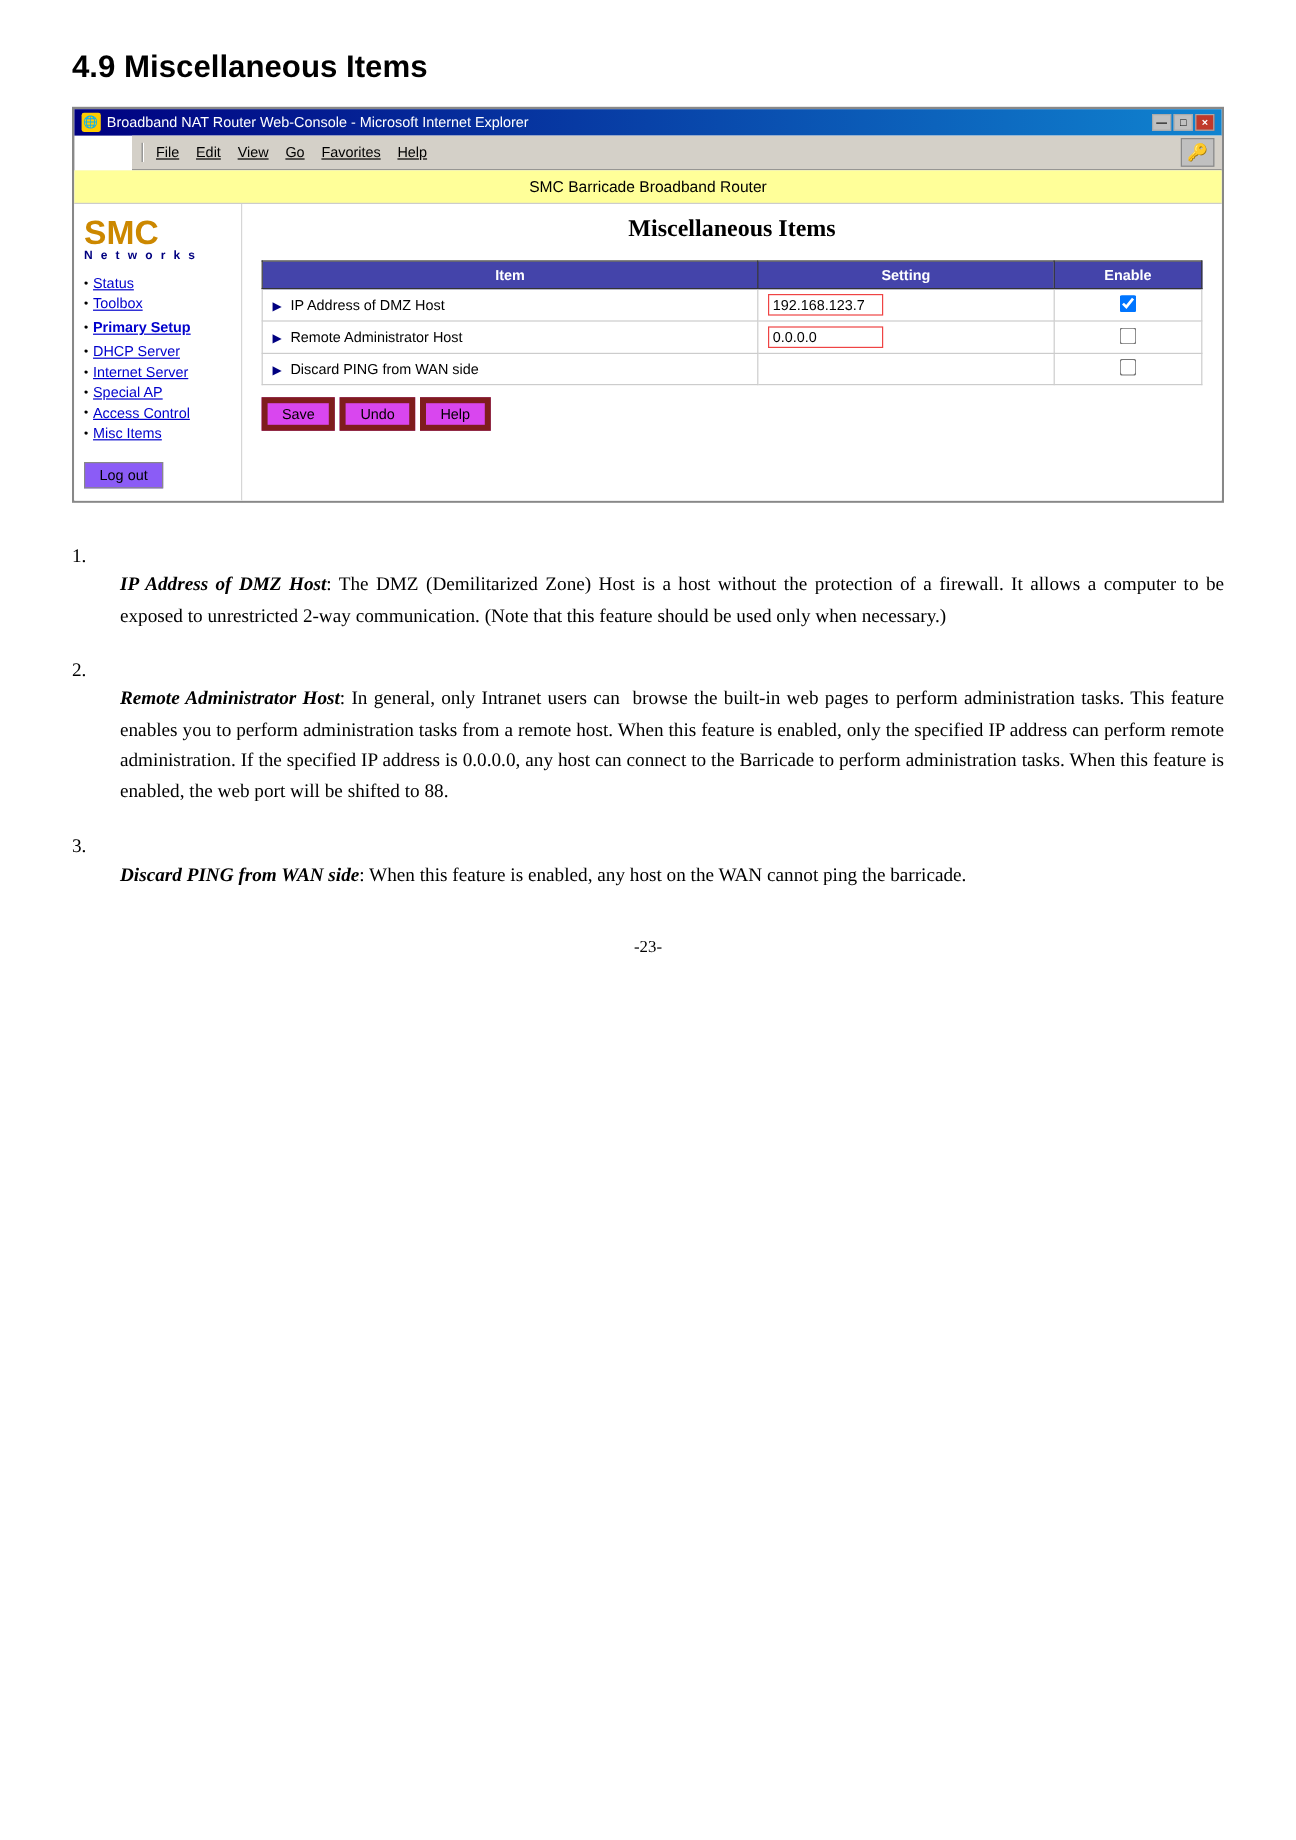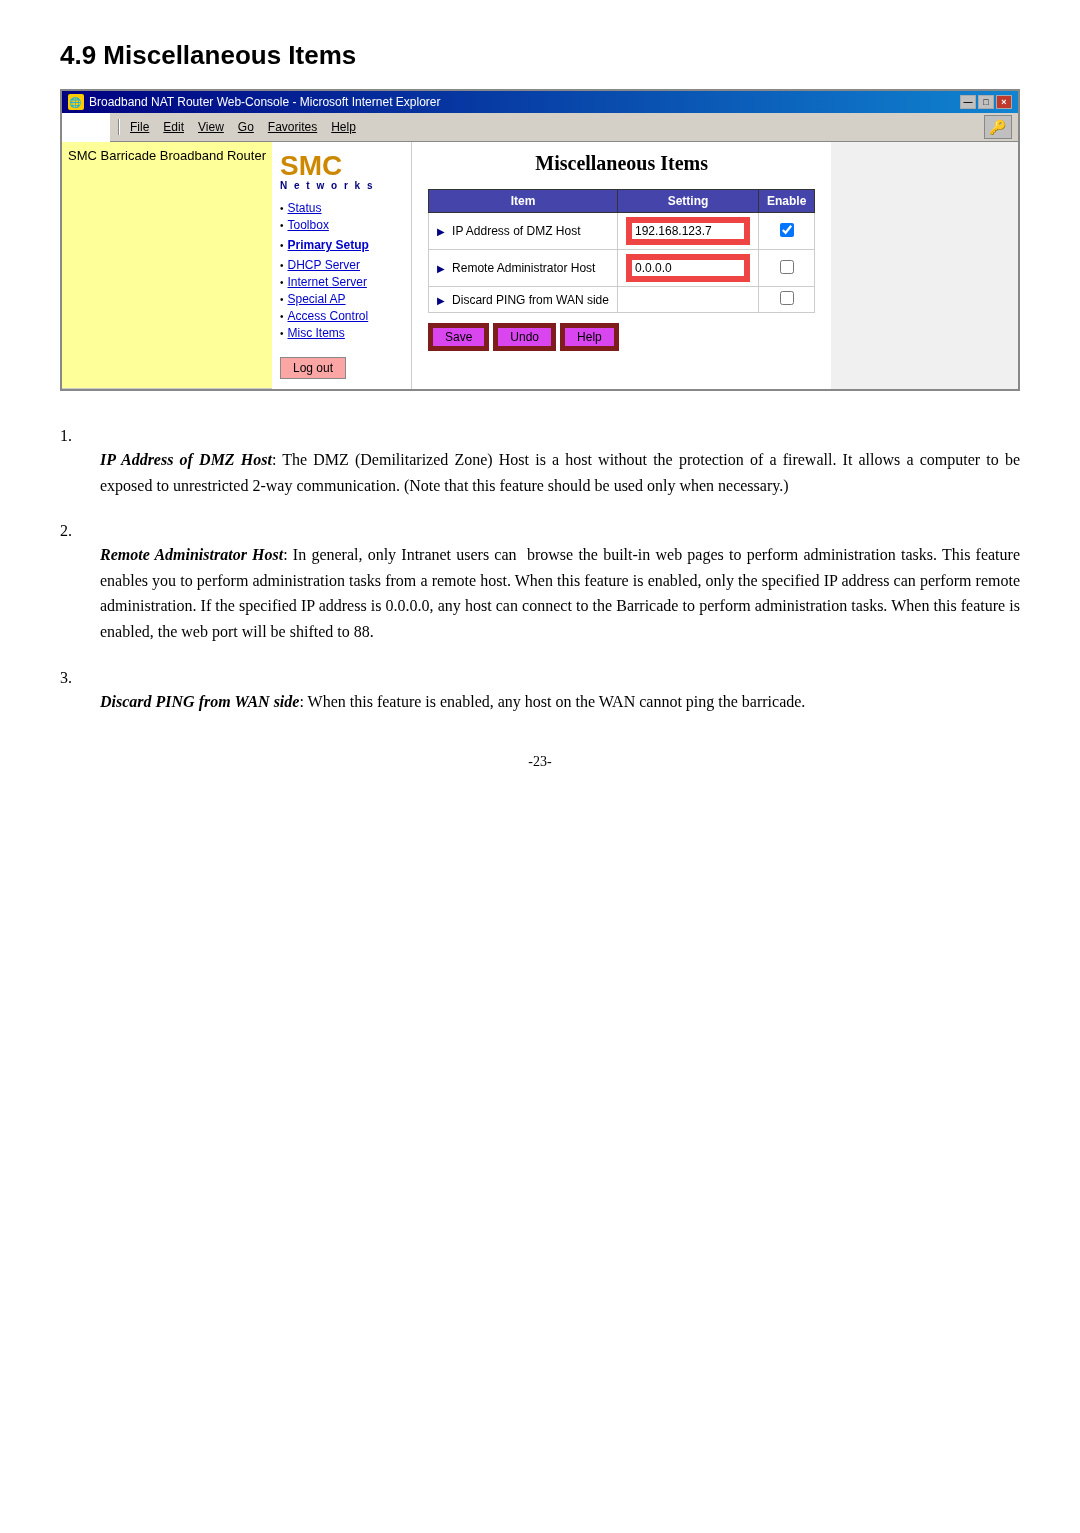--- a/index.html
+++ b/index.html
@@ -110,21 +110,21 @@
       display: flex;
       align-items: center;
       justify-content: center;
       font-size: 14px;
     }
 
     
     .browser-content {
       background: #f0f0f0;
       display: flex;
-      flex-direction: row;
+      flex-direction: column;
     }
 
     .browser-header-bar {
       background: #ffff99;
       text-align: center;
       padding: 6px;
       font-size: 13px;
       font-family: Arial, sans-serif;
       border-bottom: 1px solid #ccc;
     }
@@ -192,21 +192,21 @@
       font-weight: bold;
     }
 
     .sidebar-section-gap {
       margin-top: 6px;
     }
 
     .logout-btn {
       margin-top: 14px;
       border: 1px solid #888;
-      background: #fca5a5;
+      background: #8b5cf6;
       padding: 3px 12px;
       font-size: 12px;
       font-family: Arial, sans-serif;
       cursor: pointer;
       display: inline-block;
     }
 
     
     .main-content {
       flex: 1;
@@ -239,24 +239,24 @@
       border: 1px solid #333;
     }
 
     .misc-table td {
       padding: 4px 8px;
       border: 1px solid #ccc;
       vertical-align: middle;
     }
 
     .setting-input {
-      border: 6px solid #ef4444;
+      border: 1px solid #ef4444;
       padding: 1px 3px;
       font-size: 12px;
-      width: 124px;
+      width: 96px;
       font-family: Arial, sans-serif;
     }
 
     .enable-checkbox {
       width: 14px;
       height: 14px;
       cursor: pointer;
     }
 
     .action-buttons {

